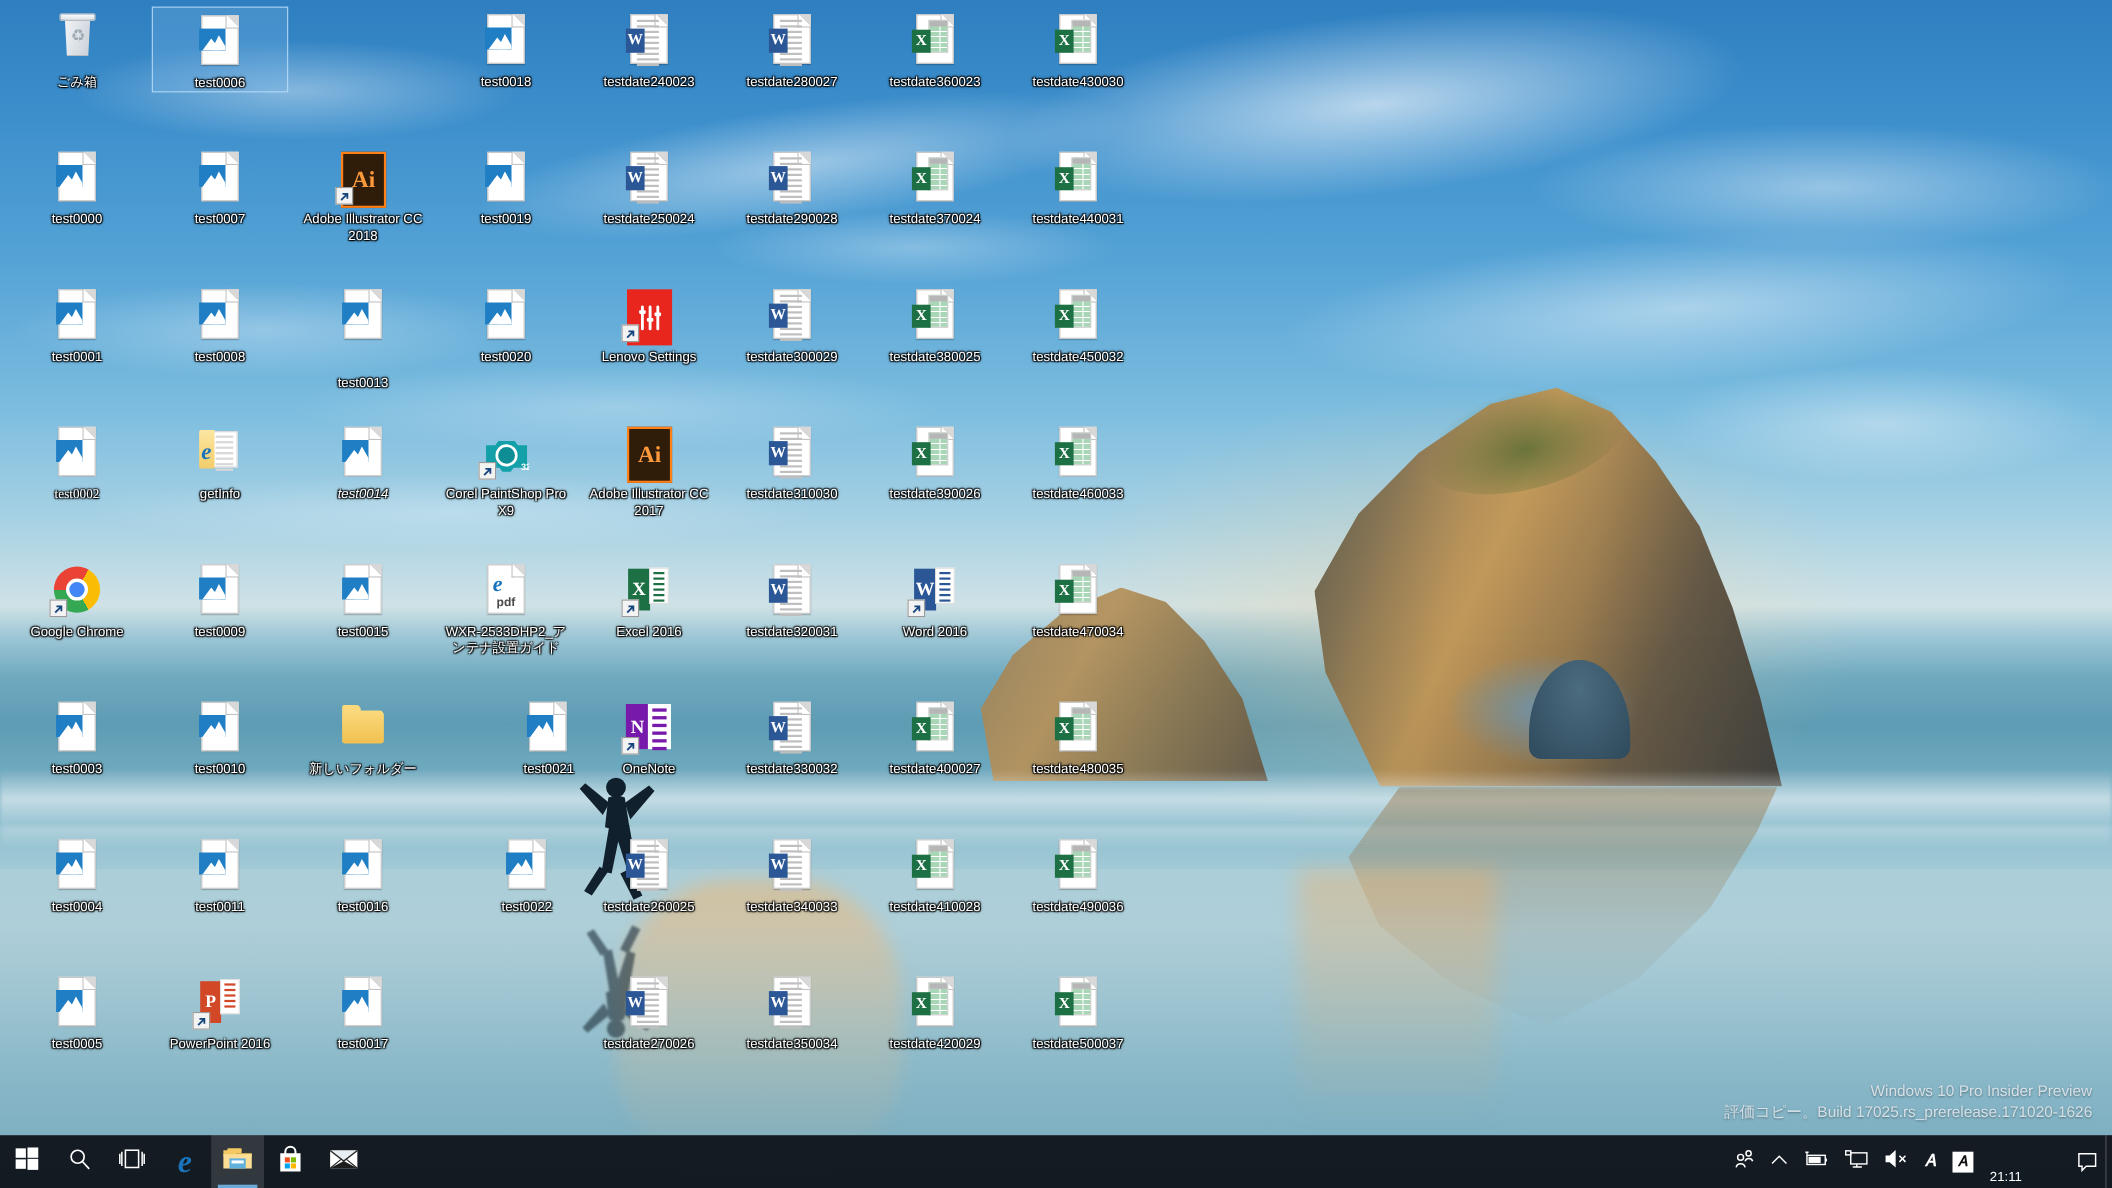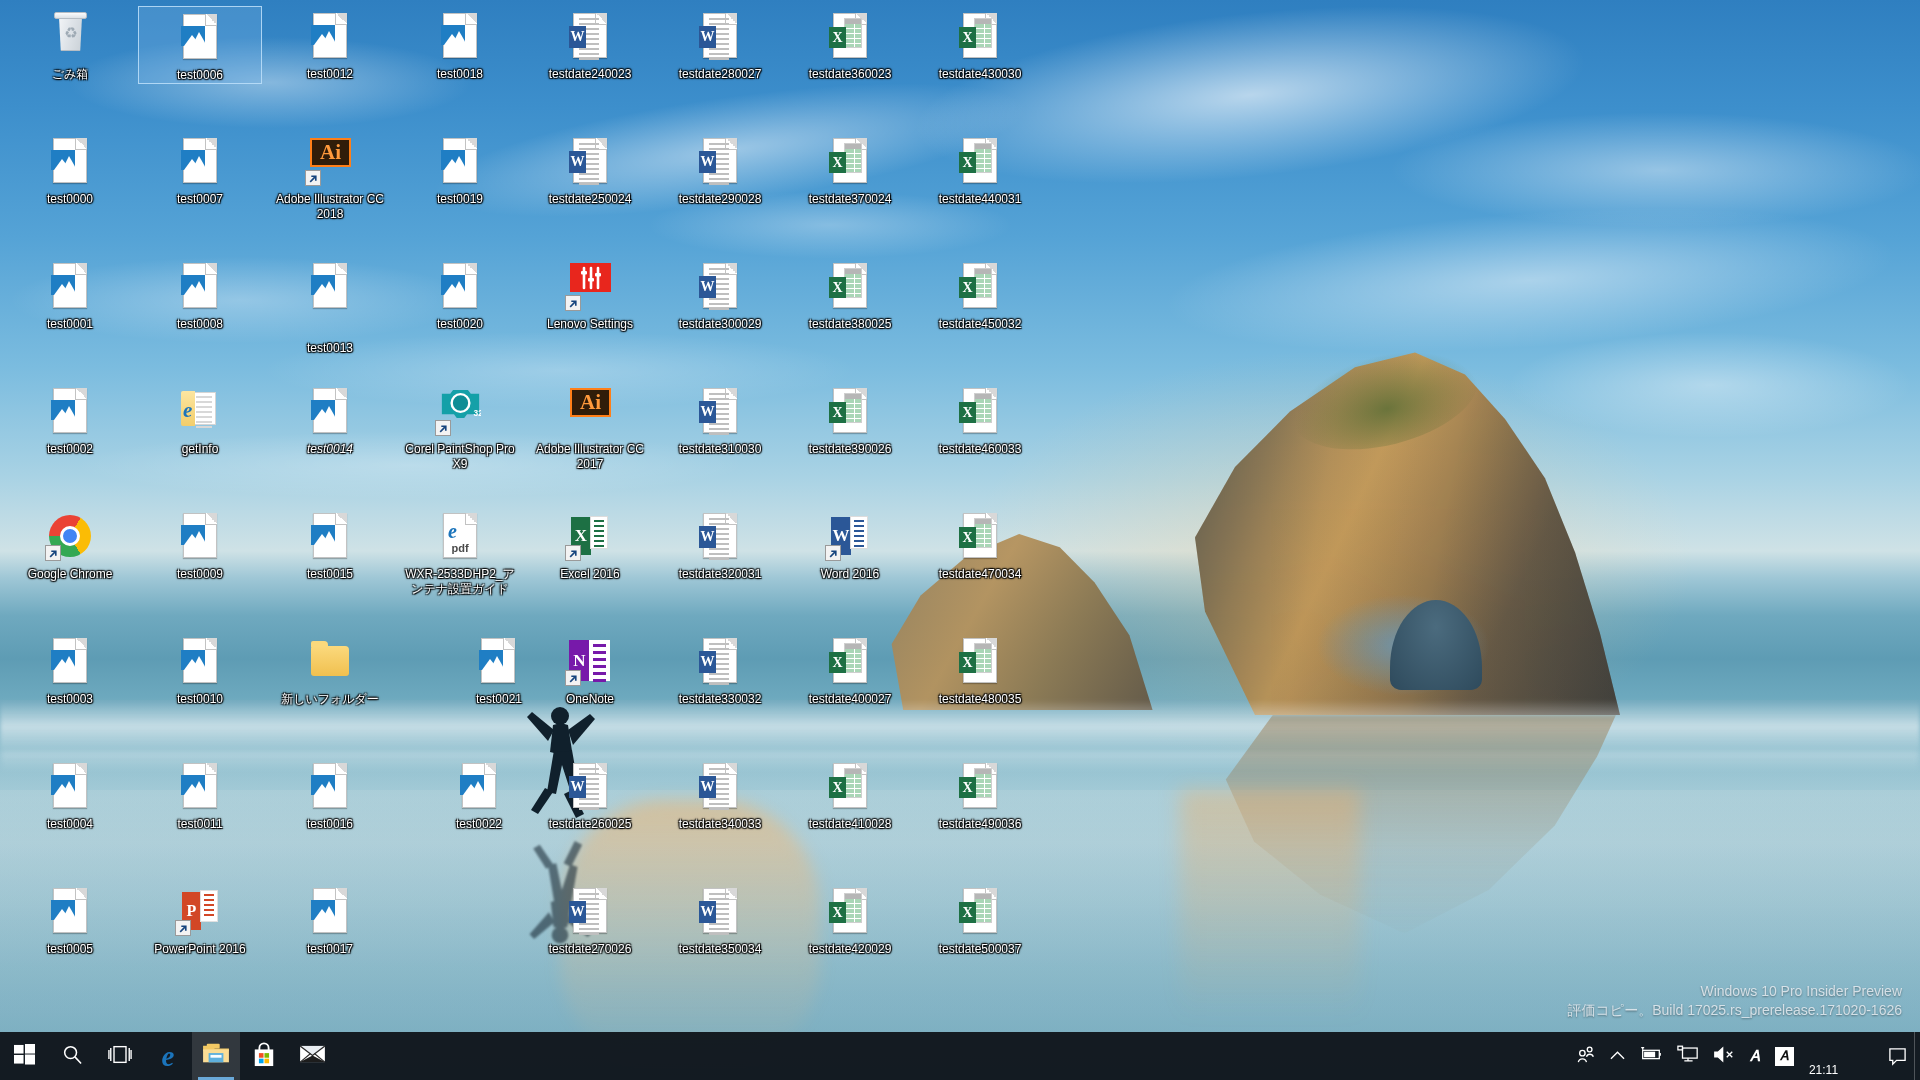--- a/index.html
+++ b/index.html
@@ -255,21 +255,21 @@
     color: #fff;
     font-size: 14px; font-weight: bold;
     font-family: "Liberation Serif", serif;
     display: flex; align-items: center; justify-content: center;
     line-height: 1;
   }
 
   
   .tile {
     position: absolute; left: 4px; top: 1px;
-    width: 41px; height: 29px;
+    width: 41px; height: 51px;
     display: flex; align-items: center; justify-content: center;
     font-weight: bold;
   }
   .tile-ai {
     background: #301d09;
     border: 2px solid #ff7f18;
     color: #ff9a3c;
     font-size: 21px;
     font-family: "Liberation Serif", serif;
   }
@@ -532,27 +532,20 @@
       </span>
       <span class="ico-label">ごみ箱</span>
     </div>
     <div class="desk-icon selected" style="left: 138px; top: 6px;">
       <span class="ico-art">
         <span class="page"></span>
         <span class="imgthumb"></span>
       </span>
       <span class="ico-label">test0006</span>
     </div>
-    <div class="desk-icon" style="left: 268px; top: 6px;">
-      <span class="ico-art">
-        <span class="page"></span>
-        <span class="imgthumb"></span>
-      </span>
-      <span class="ico-label">test0012</span>
-    </div>
     <div class="desk-icon" style="left: 398px; top: 6px;">
       <span class="ico-art">
         <span class="page"></span>
         <span class="imgthumb"></span>
       </span>
       <span class="ico-label">test0018</span>
     </div>
     <div class="desk-icon" style="left: 528px; top: 6px;">
       <span class="ico-art">
         <span class="page"></span>
@@ -768,21 +761,21 @@
       <span class="ico-label">testdate380025</span>
     </div>
     <div class="desk-icon" style="left: 918px; top: 256px;">
       <span class="ico-art">
         <span class="page"></span>
         <span class="xgrid"></span>
         <span class="xbadge">X</span>
       </span>
       <span class="ico-label">testdate450032</span>
     </div>
-    <div class="desk-icon" style="left: 8px; top: 381px;">
+    <div class="desk-icon" style="left: 8px; top: 381px; font-family: Liberation Serif, serif;">
       <span class="ico-art">
         <span class="page"></span>
         <span class="imgthumb"></span>
       </span>
       <span class="ico-label">test0002</span>
     </div>
     <div class="desk-icon" style="left: 138px; top: 381px;">
       <span class="ico-art">
         <span class="folder-page">
           <i></i>

